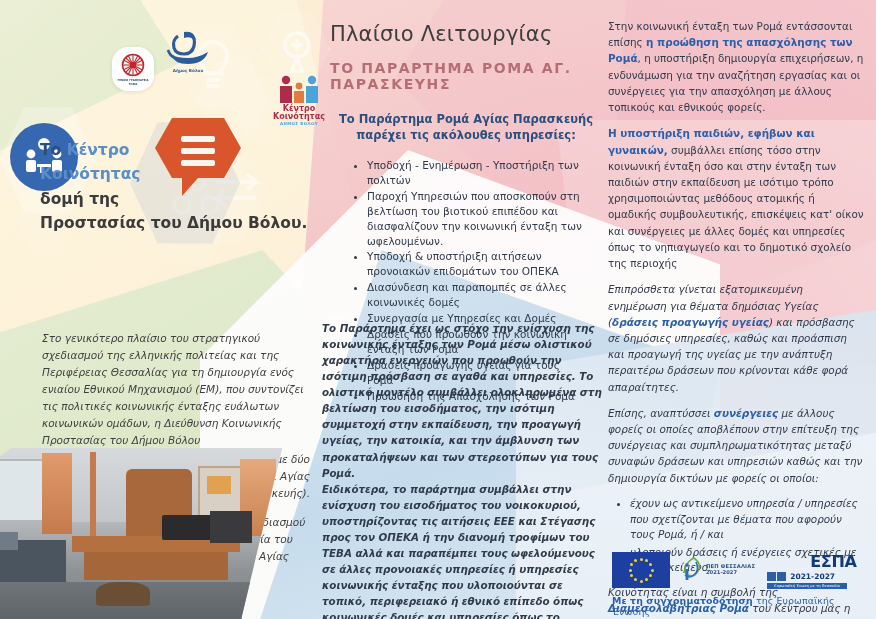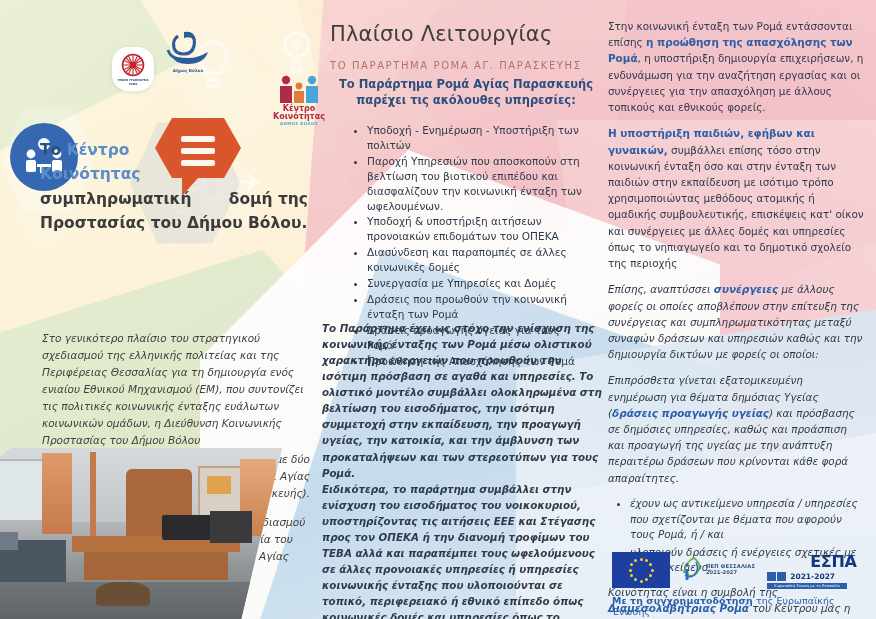--- a/index.html
+++ b/index.html
@@ -214,25 +214,25 @@
     width: 272px;
   }
   .mid-title {
     font-size: 21px;
     color: #3e3e3e;
     font-weight: 400;
     margin: 0 0 14px 0;
     letter-spacing: .2px;
   }
   .mid-kicker {
-    font-size: 10px;
+    font-size: 14px;
     letter-spacing: 1.6px;
     color: #b36f74;
-    font-weight: 400;
-    margin: 0 0 6px 0;
+    font-weight: 700;
+    margin: 0 0 20px 0;
   }
   .mid-sub {
     font-size: 11.5px;
     font-weight: 700;
     color: #2b4f7d;
     text-align: center;
     line-height: 1.35;
     margin: 0 0 10px 0;
   }
   ul.services {
@@ -493,21 +493,20 @@
       <rect x="15" y="27" width="14" height="3" fill="#ffffff"></rect>
       <rect x="18" y="30" width="3" height="6" fill="#ffffff"></rect>
     </svg>
   </div>
 
   <div class="left-col">
     <div class="lead">
       <span class="dark">Το </span><span class="hl">Κέντρο</span>
       <div class="hl">Κοινότητας</div>
       <div style="display:flex;justify-content:space-between;">
-        <span>συμπληρωματική</span>
         <span>δομή της</span>
       </div>
       <div>Προστασίας του Δήμου Βόλου.</div>
     </div>
   </div>
 
   <div class="body-small">
     <p>Στο γενικότερο πλαίσιο του στρατηγικού σχεδιασμού της ελληνικής πολιτείας και της Περιφέρειας Θεσσαλίας για τη δημιουργία ενός ενιαίου Εθνικού Μηχανισμού (ΕΜ), που συντονίζει τις πολιτικές κοινωνικής ένταξης ευάλωτων κοινωνικών ομάδων, η Διεύθυνση Κοινωνικής Προστασίας του Δήμου Βόλου</p>
     <p class="align-right" style="padding-left:36px;">λειτουργεί Κέντρο Κοινότητας με δύο Παραρτήματα Ρομά (Αλιβερίου και Αγίας Παρασκευής).</p>
     <p class="align-center" style="margin-top:12px;padding-left:60px;">Στην βάση του ανωτέρου σχεδιασμού εντάσσεται και η λειτουργία του Παραρτήματος Ρομά της Αγίας Παρασκευής</p>
@@ -556,23 +555,23 @@
   <div class="mid-body">
     <p>Το Παράρτημα έχει ως στόχο την ενίσχυση της κοινωνικής ένταξης των Ρομά μέσω ολιστικού χαρακτήρα ενεργειών που προωθούν την ισότιμη πρόσβαση σε αγαθά και υπηρεσίες. Το ολιστικό μοντέλο συμβάλλει ολοκληρωμένα στη βελτίωση του εισοδήματος, την ισότιμη συμμετοχή στην εκπαίδευση, την προαγωγή υγείας, την κατοικία, και την άμβλυνση των προκαταλήψεων και των στερεοτύπων για τους Ρομά.</p>
     <p>Ειδικότερα, το παράρτημα συμβάλλει στην ενίσχυση του εισοδήματος του νοικοκυριού, υποστηρίζοντας τις αιτήσεις ΕΕΕ και Στέγασης προς τον ΟΠΕΚΑ ή την διανομή τροφίμων του ΤΕΒΑ αλλά και παραπέμπει τους ωφελούμενους σε άλλες προνοιακές υπηρεσίες ή υπηρεσίες κοινωνικής ένταξης που υλοποιούνται σε τοπικό, περιφερειακό ή εθνικό επίπεδο όπως κοινωνικές δομές και υπηρεσίες όπως το Βοήθεια στο σπίτι, τα ΚΗΦΗ, τα ΚΔΗΦ, τα προγράμματα Δια Βίου Μάθησης, κ.α.</p>
   </div>
 
   <div class="right-col">
     <p><span>Στην κοινωνική ένταξη των Ρομά εντάσσονται επίσης </span><span class="b">η προώθηση της απασχόλησης των Ρομά</span><span>, η υποστήριξη δημιουργία επιχειρήσεων, η ενδυνάμωση για την αναζήτηση εργασίας και οι συνέργειες για την απασχόληση με άλλους τοπικούς και εθνικούς φορείς.</span></p>
 
     <p><span class="b">Η υποστήριξη παιδιών, εφήβων και γυναικών,</span><span> συμβάλλει επίσης τόσο στην κοινωνική ένταξη όσο και στην ένταξη των παιδιών στην εκπαίδευση με ισότιμο τρόπο χρησιμοποιώντας μεθόδους ατομικής ή ομαδικής συμβουλευτικής, επισκέψεις κατ' οίκον και συνέργειες με άλλες δομές και υπηρεσίες όπως το νηπιαγωγείο και το δημοτικό σχολείο της περιοχής</span></p>
 
+    <p class="it"><span>Επιπρόσθετα γίνεται εξατομικευμένη ενημέρωση για θέματα δημόσιας Υγείας (</span><span class="bi">δράσεις προαγωγής υγείας</span><span>) και πρόσβασης σε δημόσιες υπηρεσίες, καθώς και προάσπιση και προαγωγή της υγείας με την ανάπτυξη περαιτέρω δράσεων που κρίνονται κάθε φορά απαραίτητες.</span></p>
+
     <p class="it"><span>Επίσης, αναπτύσσει </span><span class="bi">συνέργειες</span><span> με άλλους φορείς οι οποίες αποβλέπουν στην επίτευξη της συνέργειας και συμπληρωματικότητας μεταξύ συναφών δράσεων και υπηρεσιών καθώς και την δημιουργία δικτύων με φορείς οι οποίοι:</span></p>
-
-    <p class="it"><span>Επιπρόσθετα γίνεται εξατομικευμένη ενημέρωση για θέματα δημόσιας Υγείας (</span><span class="bi">δράσεις προαγωγής υγείας</span><span>) και πρόσβασης σε δημόσιες υπηρεσίες, καθώς και προάσπιση και προαγωγή της υγείας με την ανάπτυξη περαιτέρω δράσεων που κρίνονται κάθε φορά απαραίτητες.</span></p>
 
     <ul class="netlist">
       <li>έχουν ως αντικείμενο υπηρεσία / υπηρεσίες που σχετίζονται με θέματα που αφορούν τους Ρομά, ή / και</li>
       <li>υλοποιούν δράσεις ή ενέργειες σχετικές με το αντικείμενο.</li>
     </ul>
 
     <p class="it"><span>Κοινότητας είναι η συμβολή της </span><span class="bi">Διαμεσολαβήτριας Ρομά</span><span> του Κέντρου μας η οποία διευκολύνει την πρόσβαση των ωφελουμένων στις παρεχόμενες υπηρεσίες.</span></p>
   </div>
 
   <div class="footer">

